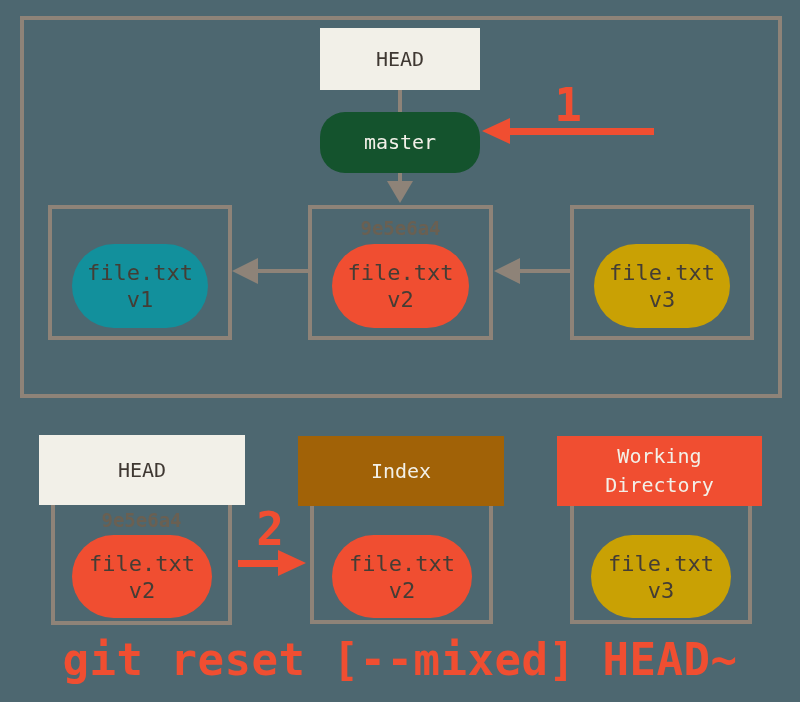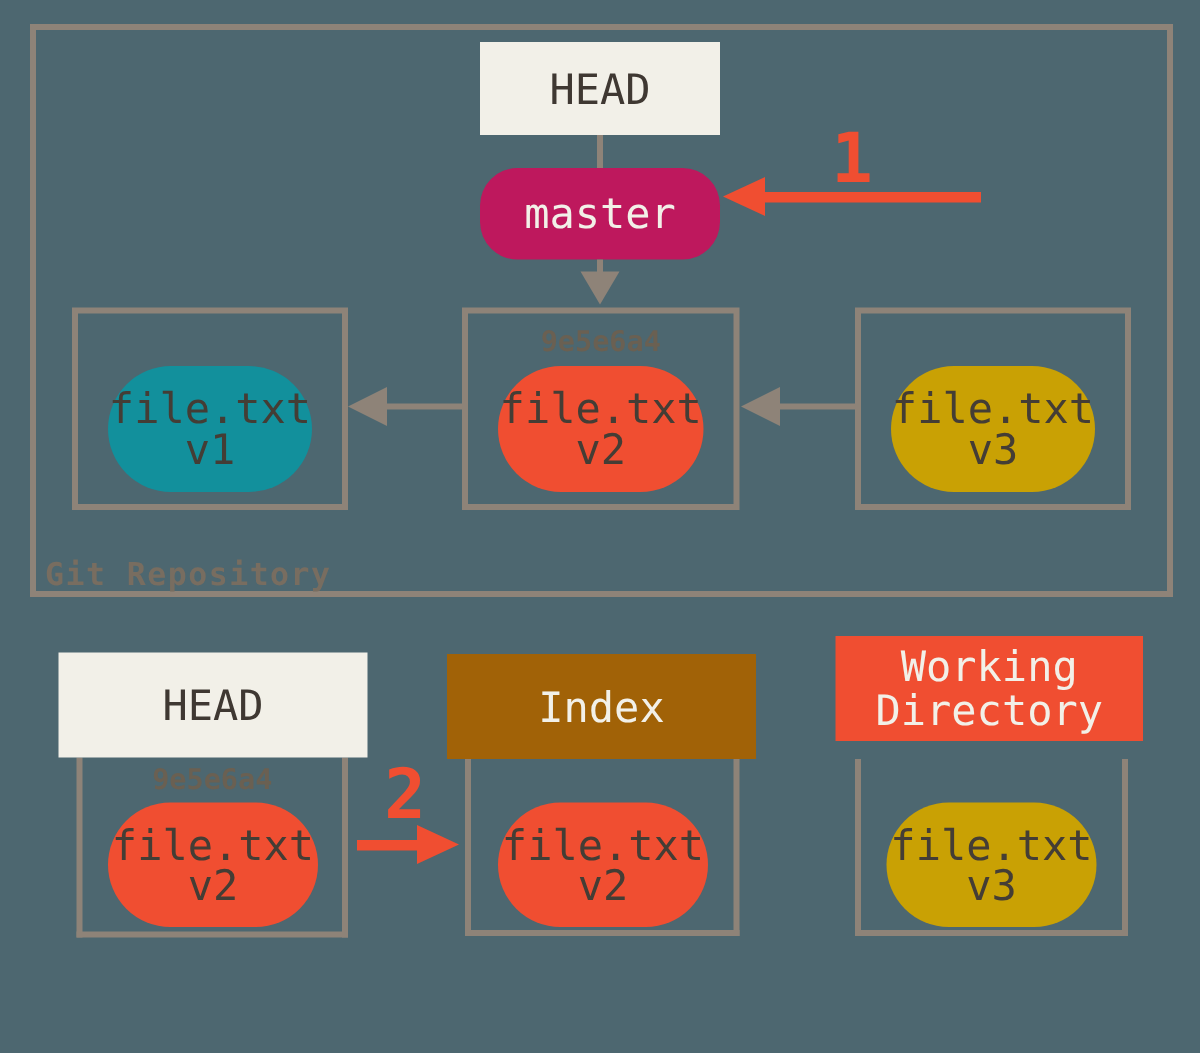--- a/index.html
+++ b/index.html
@@ -5,31 +5,31 @@
   html,body { margin:0; padding:0; background:#4d6770; }
   .page {
     position:relative; width:800px; height:702px;
     background:#4d6770; overflow:hidden;
     font-family:"DejaVu Sans Mono","Liberation Mono",monospace;
   }
   .abs { position:absolute; box-sizing:border-box; }
   .outline { border:4px solid #8e8378; }
   .no-top { border-top:none; }
   .fill-cream { background:#f2f0e8; color:#3f3832; }
-  .fill-gold  { background:#be185d; color:#f2f0e8;border-radius:25px; }
+  .fill-gold  { background:#14532d; color:#f2f0e8;border-radius:25px; }
   .fill-teal  { background:#a16207; color:#f2f0e8; }
   .fill-red   { background:#f04e31; color:#f2f0e8; }
   .hdr {
     display:flex; align-items:center; justify-content:center;
-    font-size:28px; text-align:center; line-height:29px;
+    font-size:20px; text-align:center; line-height:29px;
   }
   .blob {
     border-radius:42px;
     display:flex; flex-direction:column; align-items:center; justify-content:center;
-    font-size:28px; line-height:27px; color:#443d35; text-align:center;
+    font-size:22px; line-height:27px; color:#443d35; text-align:center;
   }
   .blob-teal { background:#12909c; }
   .blob-red  { background:#f04e31; }
   .blob-gold { background:#c9a104; }
   .hash { font-size:19px; color:#6a6052; text-align:center; font-weight:bold; }
   .repo-label { font-size:21px; color:#786d60; font-weight:bold; letter-spacing:1px; }
   .step-num { font-size:46px; font-weight:bold; color:#f04e31; text-align:center; line-height:1; }
   .gline { background:#8e8378; }
   .rline { background:#f04e31; }
   .tri { width:0; height:0; }
@@ -41,21 +41,20 @@
     font-size:44px; font-weight:bold; color:#f04e31;
     text-align:center; letter-spacing:0.5px; line-height:1.2;
   }
 </style>
 </head>
 <body>
 
 <div class="page">
 
   <div class="abs outline" style="left:20px; top:16px; width:762px; height:382px;"></div>
-  <div class="abs repo-label" style="left:30px; top:371px;">Git Repository</div>
 
   <div class="abs hdr fill-cream" style="left:320px; top:28px; width:160px; height:62px;">
     <span>HEAD</span>
   </div>
 
   <div class="abs gline" style="left:398px; top:90px; width:4px; height:23px;"></div>
 
   <div class="abs hdr fill-gold" style="left:320px; top:112px; width:160px; height:61px;">
     <span>master</span>
   </div>
@@ -119,18 +118,19 @@
   <div class="abs hdr fill-teal" style="left:298px; top:436px; width:206px; height:70px;">
     <span>Index</span>
   </div>
 
   <div class="abs outline no-top" style="left:570px; top:506px; width:182px; height:118px;">
     <div class="abs blob blob-gold" style="left:17px; top:29px; width:140px; height:83px;">
       <div>file.txt</div>
       <div>v3</div>
     </div>
   </div>
-  <div class="abs hdr fill-red" style="left:557px; top:424px; width:205px; height:70px; padding:0 20px;">
+  <div class="abs hdr fill-red" style="left:557px; top:436px; width:205px; height:70px; padding:0 20px;">
     <span>Working Directory</span>
   </div>
 
+  <div class="abs command" style="left:0px; top:634px; width:800px;">git reset [--mixed] HEAD~</div>
 
 </div>
 
 </body></html>

